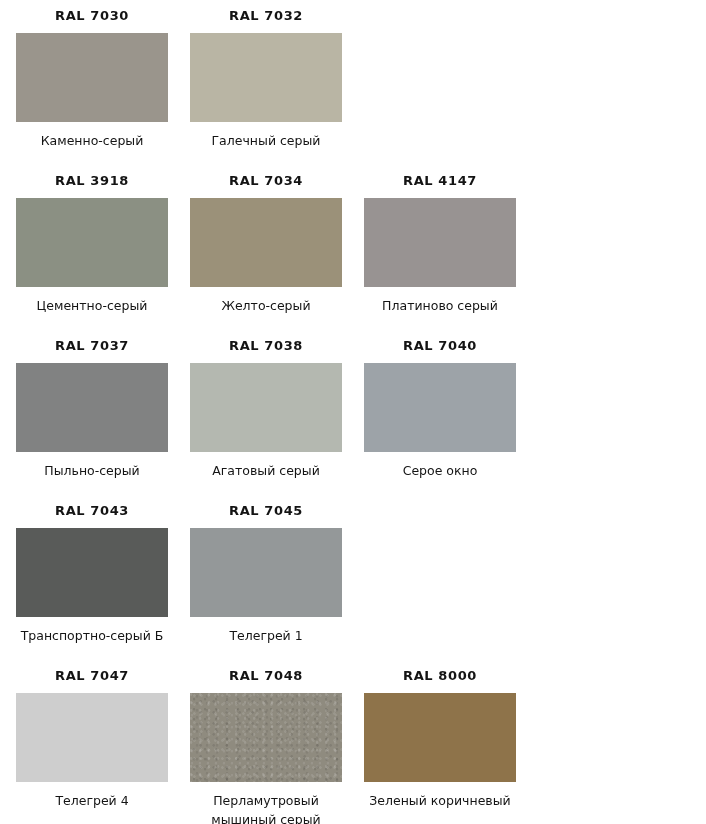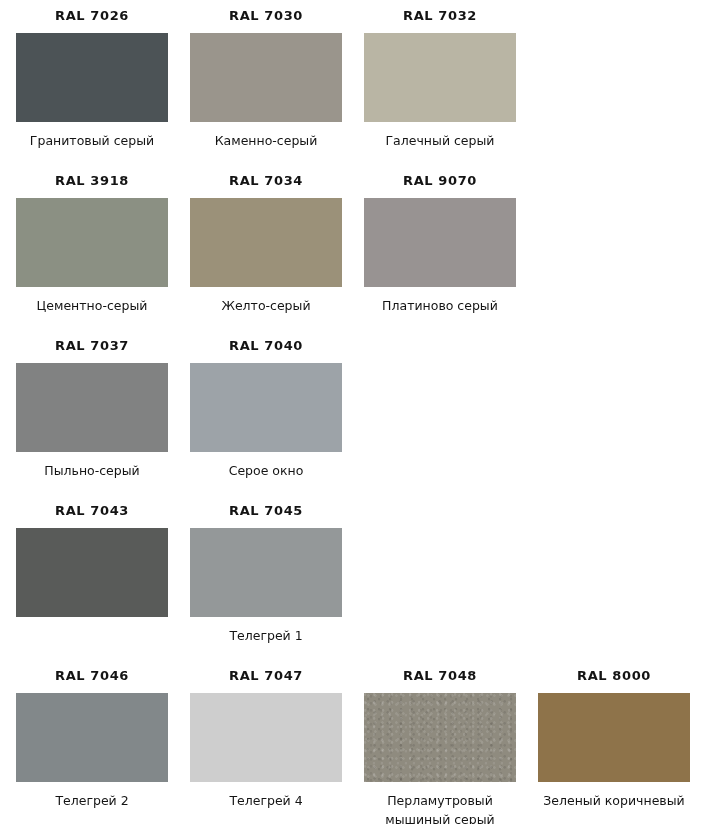--- a/index.html
+++ b/index.html
@@ -81,25 +81,20 @@
     max-width: 156px;
     white-space: pre-line;
   }
 </style>
 </head>
 <body style="background: rgb(255, 255, 255); color: rgb(20, 20, 20);">
 
 <div id="palette">
     <div class="swatch-row">
       <div class="swatch-cell">
-        <div class="ral-code">RAL 7026</div>
-        <div class="chip" style="background-color: rgb(76, 83, 86);"></div>
-        <div class="ral-name">Гранитовый серый</div>
-      </div>
-      <div class="swatch-cell">
         <div class="ral-code">RAL 7030</div>
         <div class="chip" style="background-color: rgb(154, 149, 140);"></div>
         <div class="ral-name">Каменно-серый</div>
       </div>
       <div class="swatch-cell">
         <div class="ral-code">RAL 7032</div>
         <div class="chip" style="background-color: rgb(185, 181, 164);"></div>
         <div class="ral-name">Галечный серый</div>
       </div>
     </div>
@@ -108,54 +103,55 @@
         <div class="ral-code">RAL 3918</div>
         <div class="chip" style="background-color: rgb(139, 144, 131);"></div>
         <div class="ral-name">Цементно-серый</div>
       </div>
       <div class="swatch-cell">
         <div class="ral-code">RAL 7034</div>
         <div class="chip" style="background-color: rgb(155, 145, 121);"></div>
         <div class="ral-name">Желто-серый</div>
       </div>
       <div class="swatch-cell">
-        <div class="ral-code">RAL 9070</div>
+        <div class="ral-code">RAL 4147</div>
         <div class="chip" style="background-color: rgb(152, 147, 146);"></div>
         <div class="ral-name">Платиново серый</div>
       </div>
     </div>
     <div class="swatch-row">
       <div class="swatch-cell">
         <div class="ral-code">RAL 7037</div>
         <div class="chip" style="background-color: rgb(129, 130, 130);"></div>
         <div class="ral-name">Пыльно-серый</div>
       </div>
       <div class="swatch-cell">
+        <div class="ral-code">RAL 7038</div>
+        <div class="chip" style="background-color: rgb(180, 184, 176);"></div>
+        <div class="ral-name">Агатовый серый</div>
+      </div>
+      <div class="swatch-cell">
         <div class="ral-code">RAL 7040</div>
         <div class="chip" style="background-color: rgb(157, 163, 168);"></div>
         <div class="ral-name">Серое окно</div>
       </div>
     </div>
     <div class="swatch-row">
       <div class="swatch-cell">
         <div class="ral-code">RAL 7043</div>
         <div class="chip" style="background-color: rgb(89, 91, 89);"></div>
+        <div class="ral-name">Транспортно-серый Б</div>
       </div>
       <div class="swatch-cell">
         <div class="ral-code">RAL 7045</div>
         <div class="chip" style="background-color: rgb(148, 152, 153);"></div>
         <div class="ral-name">Телегрей 1</div>
       </div>
     </div>
     <div class="swatch-row">
-      <div class="swatch-cell">
-        <div class="ral-code">RAL 7046</div>
-        <div class="chip" style="background-color: rgb(130, 136, 138);"></div>
-        <div class="ral-name">Телегрей 2</div>
-      </div>
       <div class="swatch-cell">
         <div class="ral-code">RAL 7047</div>
         <div class="chip" style="background-color: rgb(206, 206, 206);"></div>
         <div class="ral-name">Телегрей 4</div>
       </div>
       <div class="swatch-cell">
         <div class="ral-code">RAL 7048</div>
         <div class="chip textured" style="background-color: rgb(143, 139, 127);"></div>
         <div class="ral-name">Перламутровый
 мышиный серый</div>

